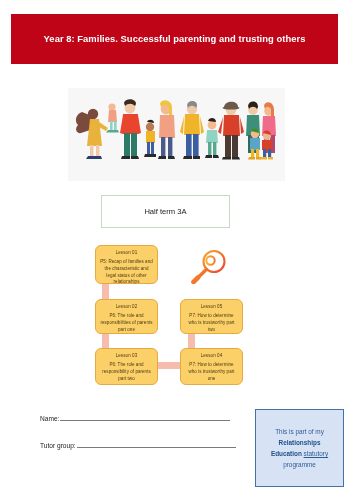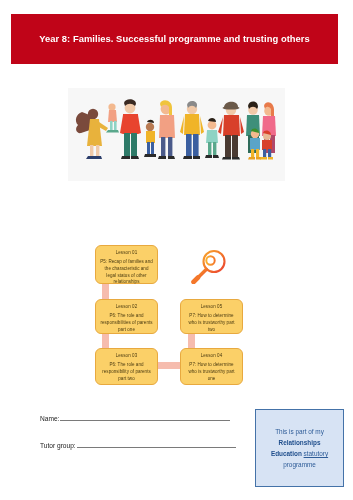--- a/index.html
+++ b/index.html
@@ -171,21 +171,21 @@
   }
   .statutory-text b { font-weight: bold; color: #1f4e8c; }
   .statutory-text u { text-decoration: underline; }
 </style>
 </head>
 <body>
 
 <div class="page">
 
   <div class="banner">
-    <div class="banner-title">Year 8: Families. Successful programme and trusting others</div>
+    <div class="banner-title">Year 8: Families. Successful parenting and trusting others</div>
   </div>
 
   <div class="illus-wrap">
     <svg class="illus-svg" viewBox="0 0 217 93" xmlns="http://www.w3.org/2000/svg">
       <rect x="0" y="0" width="217" height="93" fill="#f7f7f7"></rect>
 
       <g>
 
         <path d="M14 24 C8 26 6 33 10 37 C6 41 9 46 13 45 L22 42 L24 28 Z" fill="#7a4a3c"></path>
         <circle cx="25" cy="26" r="5.2" fill="#7a4a3c"></circle>
@@ -293,20 +293,23 @@
         <path d="M195 45 C196 41 203 42 203 47 Z" fill="#d8402a"></path>
         <path d="M194 52 L204 52 L204 62 L194 62 Z" fill="#d8402a"></path>
         <rect x="195" y="61" width="3.2" height="8" fill="#3b5fa0"></rect>
         <rect x="200" y="61" width="3.2" height="8" fill="#3b5fa0"></rect>
         <path d="M193 69 L199 69 L199 71.5 L192 71.5 Z" fill="#f0b428"></path>
         <path d="M200 69 L205 69 L205 71.5 L200 71.5 Z" fill="#f0b428"></path>
       </g>
     </svg>
   </div>
 
+  <div class="halfterm">
+    <span class="halfterm-label">Half term 3A</span>
+  </div>
 
   <div class="flow">
 
     <div class="conn" id="conn-1-2"></div>
     <div class="conn" id="conn-2-3"></div>
     <div class="conn" id="conn-3-4"></div>
     <div class="conn" id="conn-5-4"></div>
 
     <div class="lesson-box" id="box-l1">
       <span class="lesson-num">Lesson 01</span>

